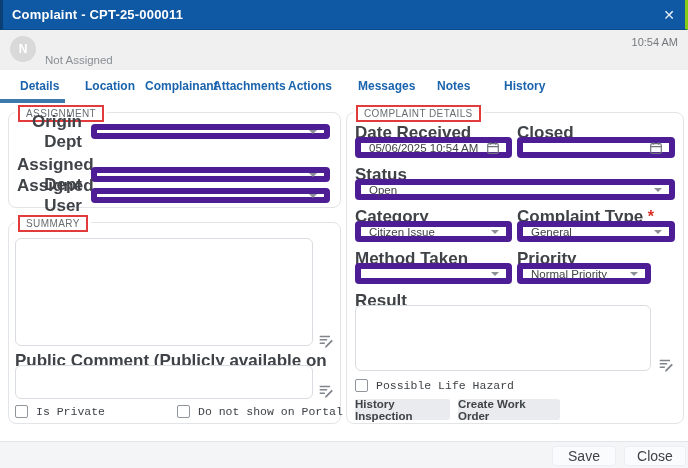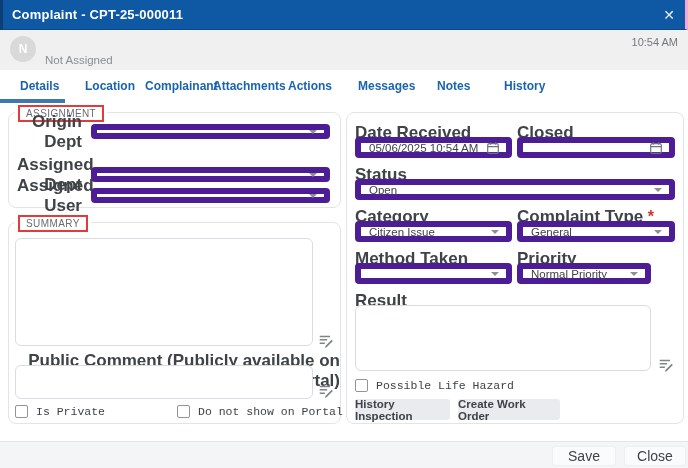--- a/index.html
+++ b/index.html
@@ -1,42 +1,42 @@
 <!DOCTYPE html>
 <html><head>
 <meta charset="utf-8">
 <style>
   * { margin:0; padding:0; box-sizing:border-box; }
   html,body { width:688px; height:468px; background:#fff; font-family:"Liberation Sans", sans-serif; }
   .window { position:relative; width:688px; height:468px; background:#fff; overflow:hidden; }
 
   
   .titlebar { position:absolute; left:0; top:0; width:688px; height:30px; background:#0e58a4;
-              border-left:3px solid #0c3f74; border-right:3px solid #f9a8d4; border-bottom:1px solid #0b4a88;
+              border-left:3px solid #0c3f74; border-right:3px solid #84cc16; border-bottom:1px solid #0b4a88;
               display:flex; align-items:center; }
   .titlebar-text { color:#fff; font-size:13px; font-weight:bold; padding-left:9px; letter-spacing:.2px; }
   .close-x { position:absolute; right:8px; top:7px; width:16px; height:16px; color:#e8edf4; font-size:14px;
              line-height:16px; text-align:center; cursor:pointer; }
 
   
   .headerband { position:absolute; left:0; top:30px; width:688px; height:40px; background:#f0f0f0; }
   .avatar { position:absolute; left:10px; top:6px; width:26px; height:26px; border-radius:50%; background:#d9d9d9;
             color:#ffffff; font-size:12px; font-weight:bold; display:flex; align-items:center; justify-content:center; }
   .not-assigned { position:absolute; left:45px; top:24px; font-size:11.5px; color:#8a8f94; }
   .timestamp { position:absolute; right:10px; top:6px; font-size:11px; color:#75797e; }
 
   
   .tabbar { position:absolute; left:0; top:70px; width:604px; height:33px; background:#fff; }
   .tab { position:absolute; top:9px; font-size:12px; font-weight:bold; color:#1a64ad; cursor:pointer; white-space:nowrap; }
   .tab-underline { position:absolute; left:0; top:29px; width:65px; height:4px; background:#3e79ae; }
 
   
   .fieldset { position:absolute; border:1px solid #e2e4e7; border-radius:8px; background:#fff; }
   .fs-assignment { left:8px; top:112px; width:333px; height:96px; }
-  .fs-summary    { left:8px; top:222px; width:333px; height:202px;text-align:right; }
+  .fs-summary    { left:8px; top:222px; width:333px; height:202px; }
   .fs-details    { left:346px; top:112px; width:338px; height:312px; }
   .legend { position:absolute; top:-10px; left:6px; background:#fff; padding:0 3px; }
   .red-box { display:inline-block; border:2px solid #e23b3b; padding:1px 6px; background:#fff;
              color:#686d72; font-size:10px; letter-spacing:.4px; }
 
   .lbl { font-size:17px; font-weight:bold; color:#3f4347; }
   .req { color:#d93025; font-weight:bold; }
 
   
   .select, .inputbox { position:relative; border:6px solid #4c1d95; border-radius:4px; background:#fff;
@@ -145,20 +145,23 @@
       <span class="cbox"></span>
       <span class="cblabel">Is Private</span>
     </div>
     <div class="cbwrap" style="left:168px; top:182px;">
       <span class="cbox"></span>
       <span class="cblabel">Do not show on Portal</span>
     </div>
   </div>
 
   <div class="fieldset fs-details">
+    <div class="legend">
+      <span class="red-box">COMPLAINT DETAILS</span>
+    </div>
 
     <div class="lbl" style="position:absolute; left:8px; top:10px;">Date Received</div>
     <div class="lbl" style="position:absolute; left:170px; top:10px;">Closed</div>
     <div class="inputbox" style="position:absolute; left:8px; top:24px; width:157px; height:21px;">
       <span class="val">05/06/2025 10:54 AM</span>
       <span class="cal-ic">
         <svg viewBox="0 0 14 14" width="14" height="14" fill="none" stroke="#6e747a" stroke-width="1.2">
           <rect x="1.7" y="2.7" width="10.6" height="9.6" rx="1.6"></rect>
             <path d="M4.3 1.2v2.6M9.7 1.2v2.6M1.7 5.6h10.6"></path>
         </svg>

